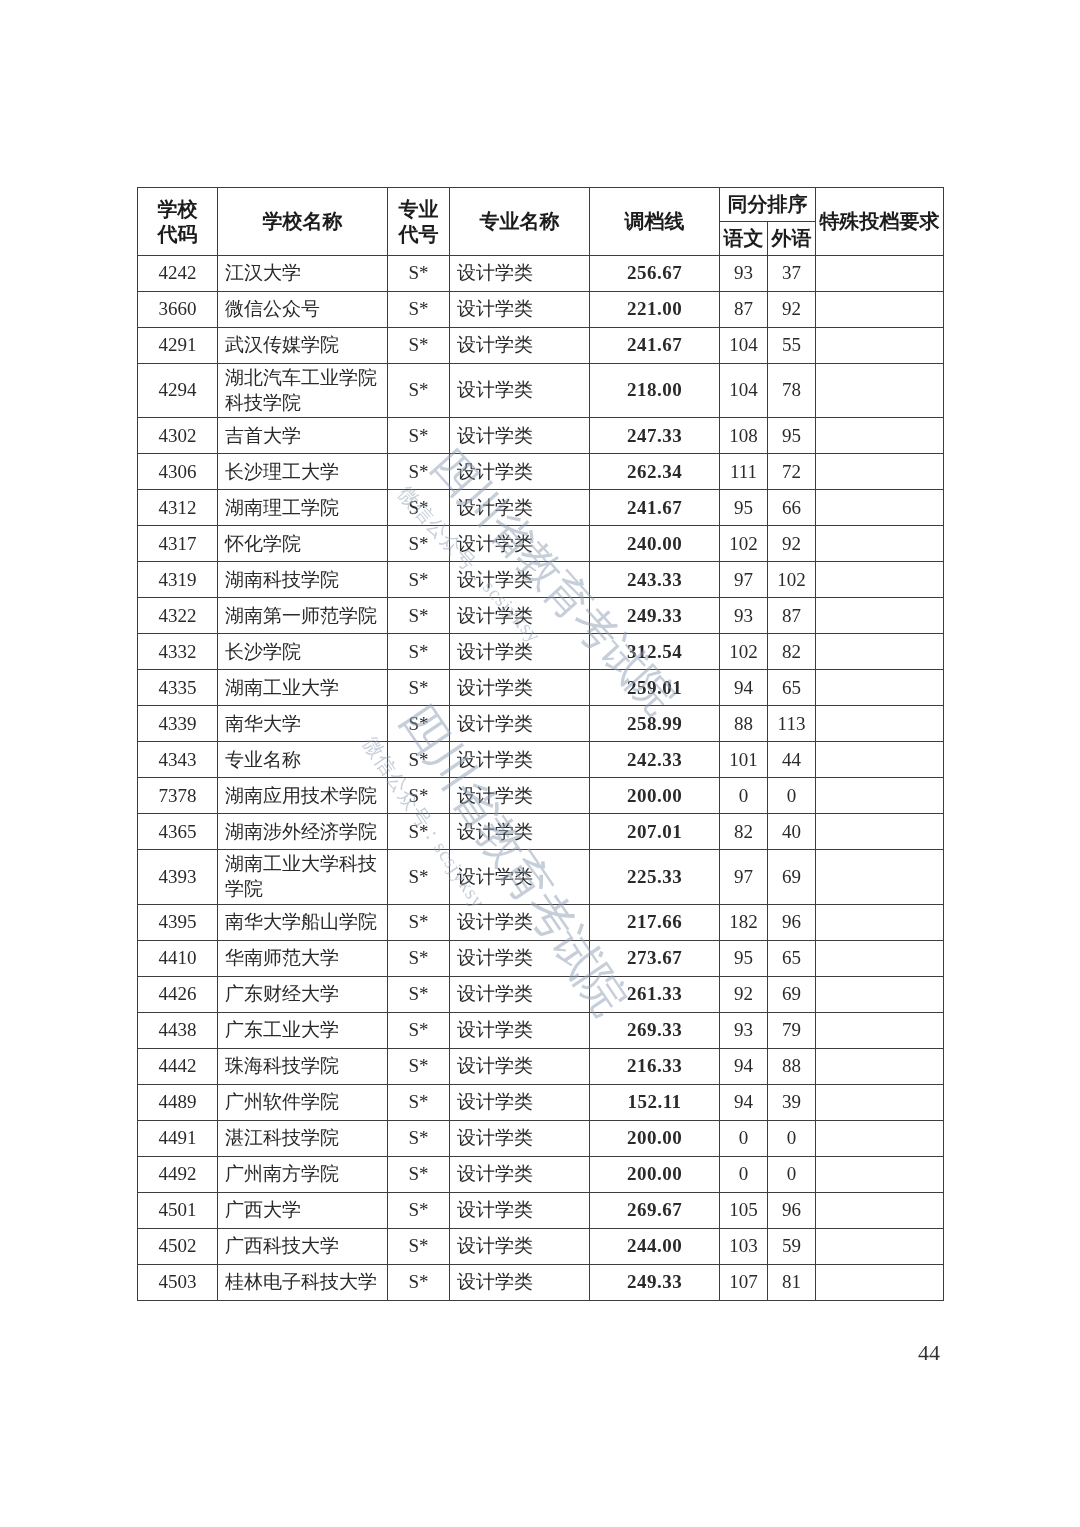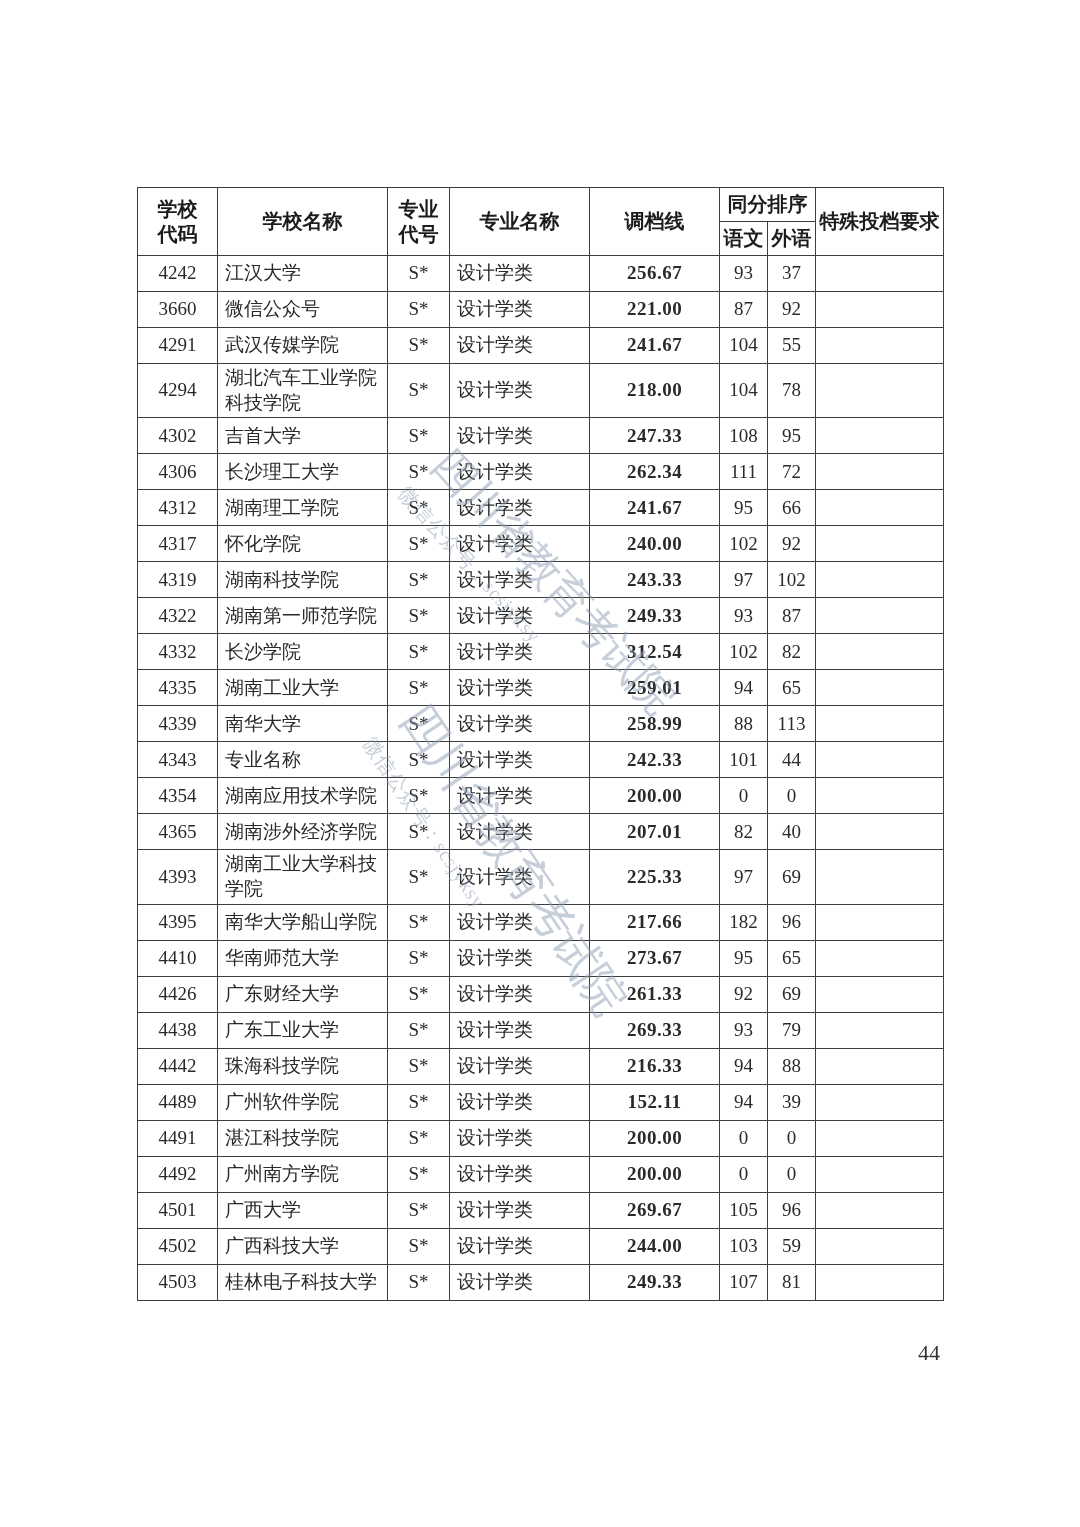--- a/index.html
+++ b/index.html
@@ -283,21 +283,21 @@
       <td class="c-left">专业名称</td>
       <td class="c-center">S*</td>
       <td class="c-left">设计学类</td>
       <td class="c-center c-score">242.33</td>
       <td class="c-center">101</td>
       <td class="c-center">44</td>
       <td class="c-left"></td>
     </tr>
 
     <tr>
-      <td class="c-center">4354</td>
+      <td class="c-center">7378</td>
       <td class="c-left">湖南应用技术学院</td>
       <td class="c-center">S*</td>
       <td class="c-left">设计学类</td>
       <td class="c-center c-score">200.00</td>
       <td class="c-center">0</td>
       <td class="c-center">0</td>
       <td class="c-left"></td>
     </tr>
 
     <tr>

